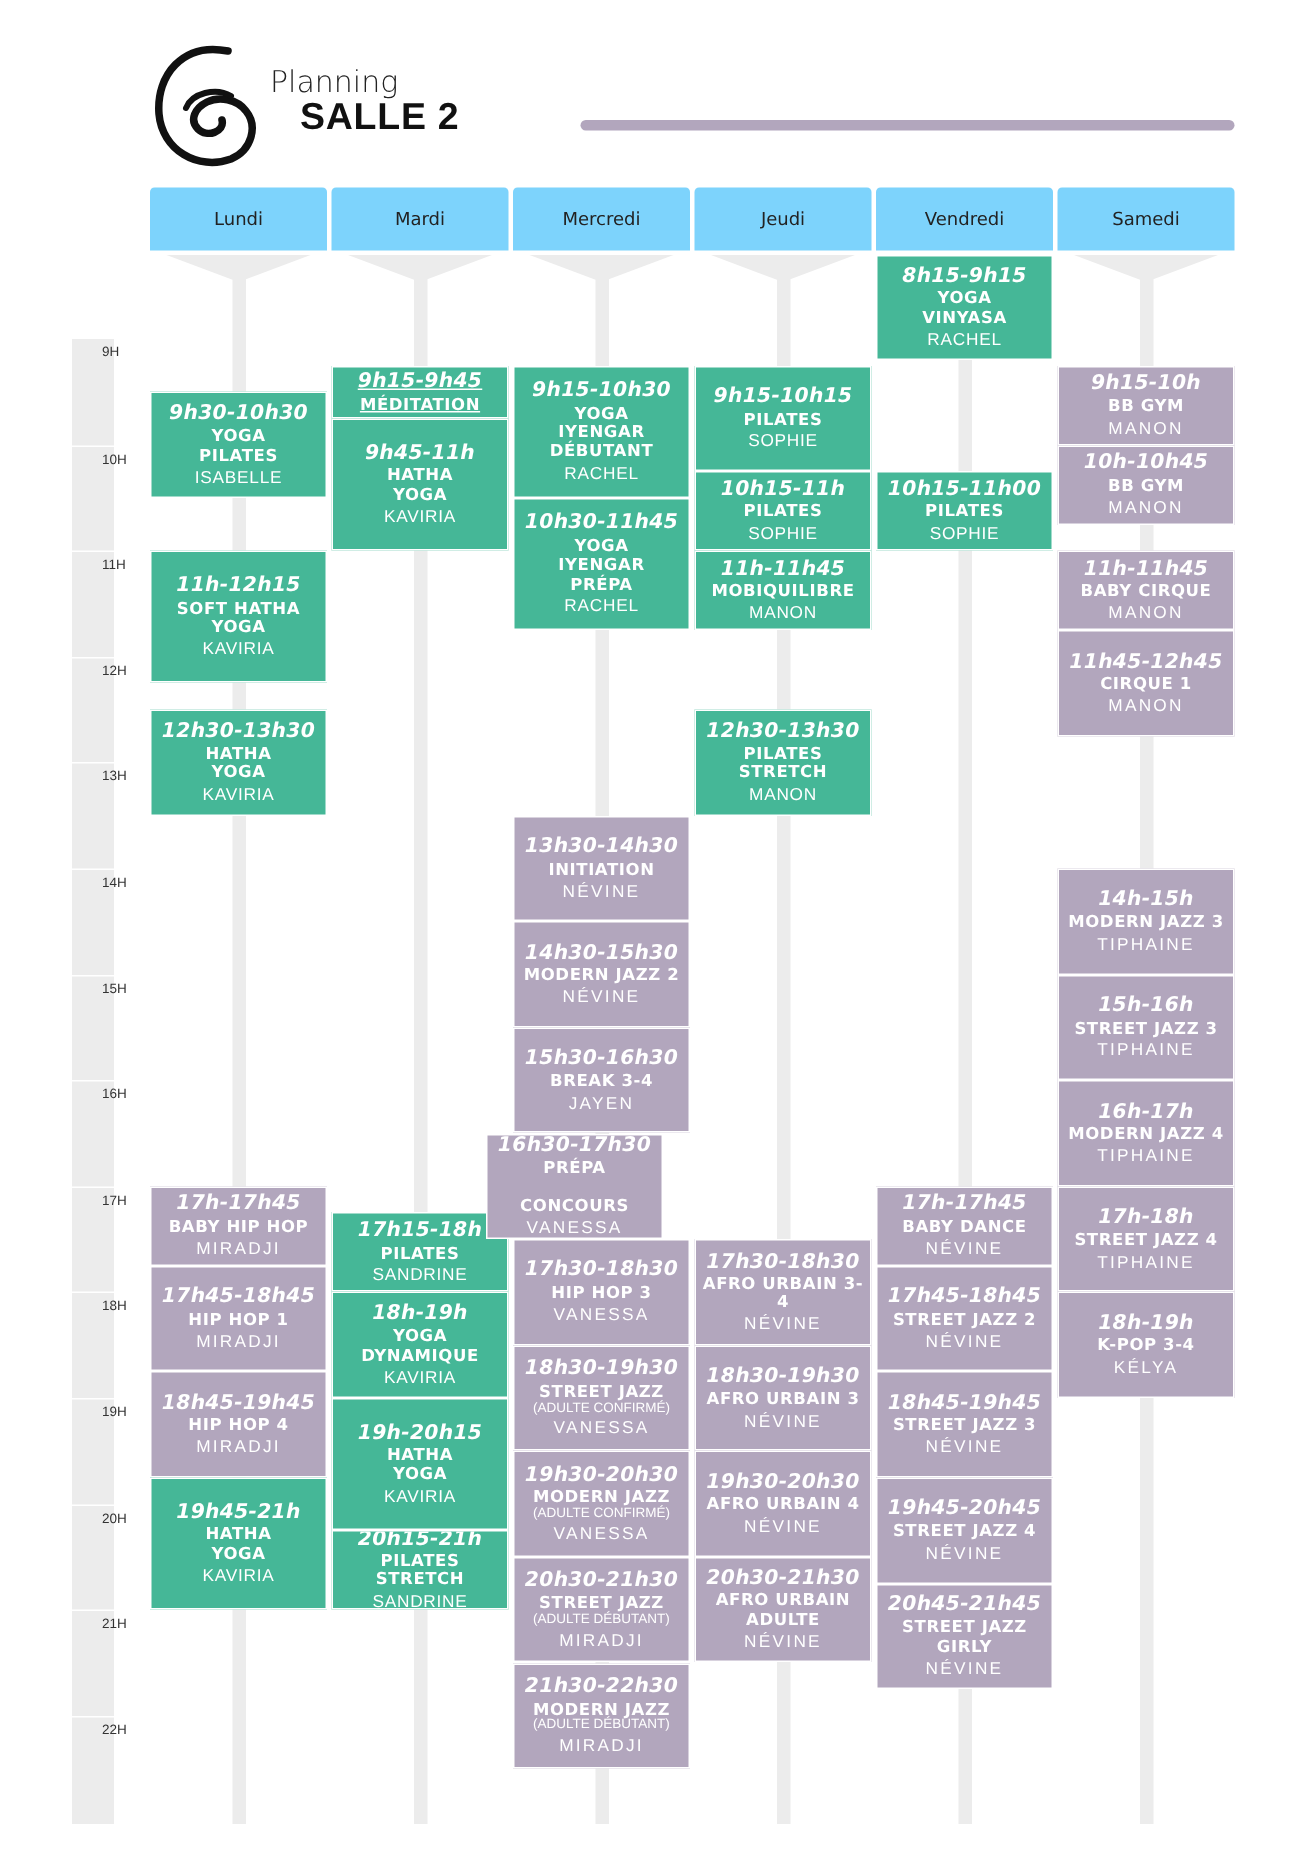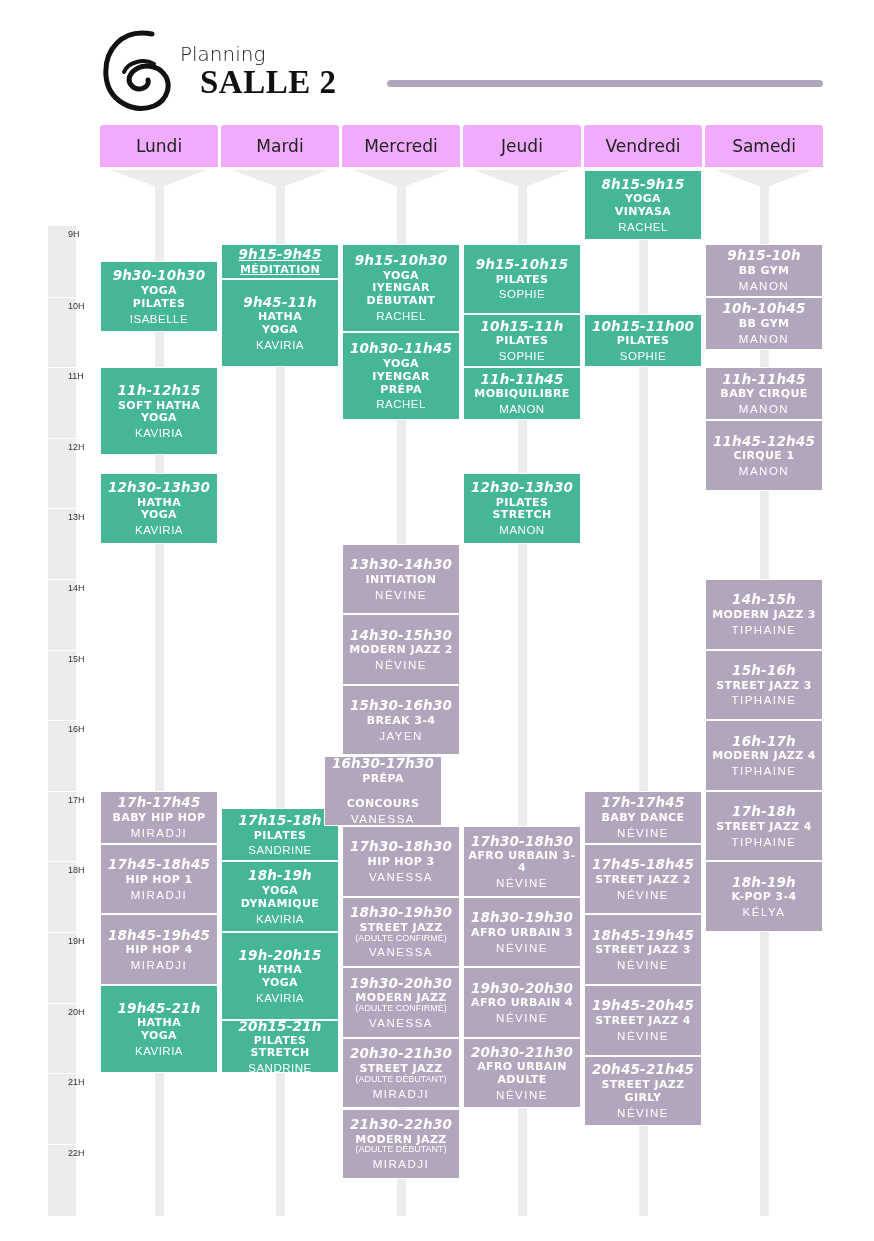--- a/index.html
+++ b/index.html
@@ -1,21 +1,21 @@
 <!DOCTYPE html>
 <html><head>
 <meta charset="utf-8">
 <style>
   * { box-sizing: border-box; margin: 0; padding: 0; }
   body { width: 874px; height: 1241px; background: #ffffff; position: relative; overflow: hidden; font-family: "Liberation Sans", sans-serif; }
   .logo { position: absolute; left: 102px; top: 28px; width: 72px; height: 86px; }
   .title-small { position: absolute; left: 180px; top: 42px; font-size: 20px; color: #222; font-family: "DejaVu Sans", sans-serif; font-weight: 300; }
-  .title-big { position: absolute; left: 200px; top: 64px; font-size: 33px; font-weight: 900; color: #111; font-family: Liberation Serif, serif; letter-spacing: 0.5px; }
+  .title-big { position: absolute; left: 200px; top: 64px; font-size: 25px; font-weight: 900; color: #111; font-family: Liberation Sans, sans-serif; letter-spacing: 0.5px; }
   .title-rule { position: absolute; left: 387px; top: 80px; width: 436px; height: 7px; border-radius: 4px; background: #b2a6bd; }
-  .day-head { position: absolute; top: 125px; height: 42px; background: #f0abfc; border-radius: 3px 3px 0 0; color: #222; font-size: 17px; display: flex; align-items: center; justify-content: center; font-family: "DejaVu Sans", sans-serif; }
+  .day-head { position: absolute; top: 125px; height: 42px; background: #7dd3fc; border-radius: 3px 3px 0 0; color: #222; font-size: 12px; display: flex; align-items: center; justify-content: center; font-family: "DejaVu Sans", sans-serif; }
   .day-arrow { position: absolute; top: 170px; width: 0; height: 0; border-left: 48px solid transparent; border-right: 48px solid transparent; border-top: 18px solid #ececec; }
   .day-line { position: absolute; top: 186px; width: 9px; height: 1030px; background: #ececec; }
   .hours { position: absolute; left: 48px; top: 226px; width: 28px; height: 990px; background: #ececec; }
   .hour { position: absolute; left: 0; width: 28px; height: 70px; border-top: 1px solid #ffffff; font-size: 9px; color: #333; padding: 3px 0 0 20px; }
   .hour:first-child { border-top: none; }
   .blk { position: absolute; color: #fff; text-align: center; border: 1px solid #fff; display: flex; flex-direction: column; justify-content: center; align-items: center; line-height: 1.08; padding: 1px 2px; overflow: hidden; }
   .blk.green { background: #45b797; }
   .blk.purple { background: #b2a6bd; }
   .blk .t { font-style: italic; font-weight: bold; font-size: 13.5px; font-family: "DejaVu Sans", sans-serif; letter-spacing: 0.2px; }
   .blk .n { font-weight: 900; font-size: 11px; font-family: "DejaVu Sans", sans-serif; letter-spacing: 0.4px; margin-top: 2px; }

